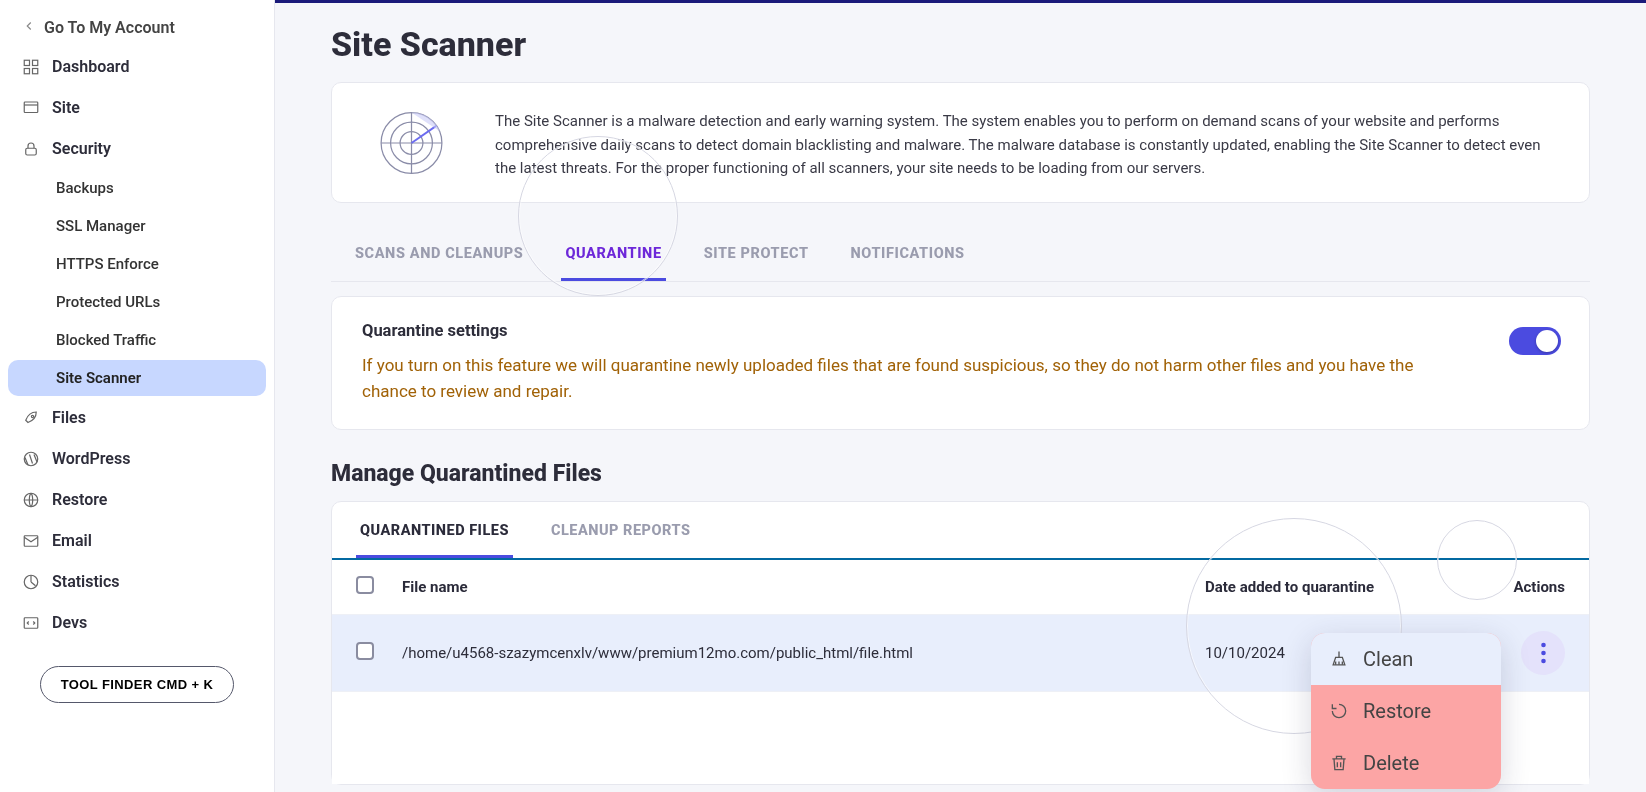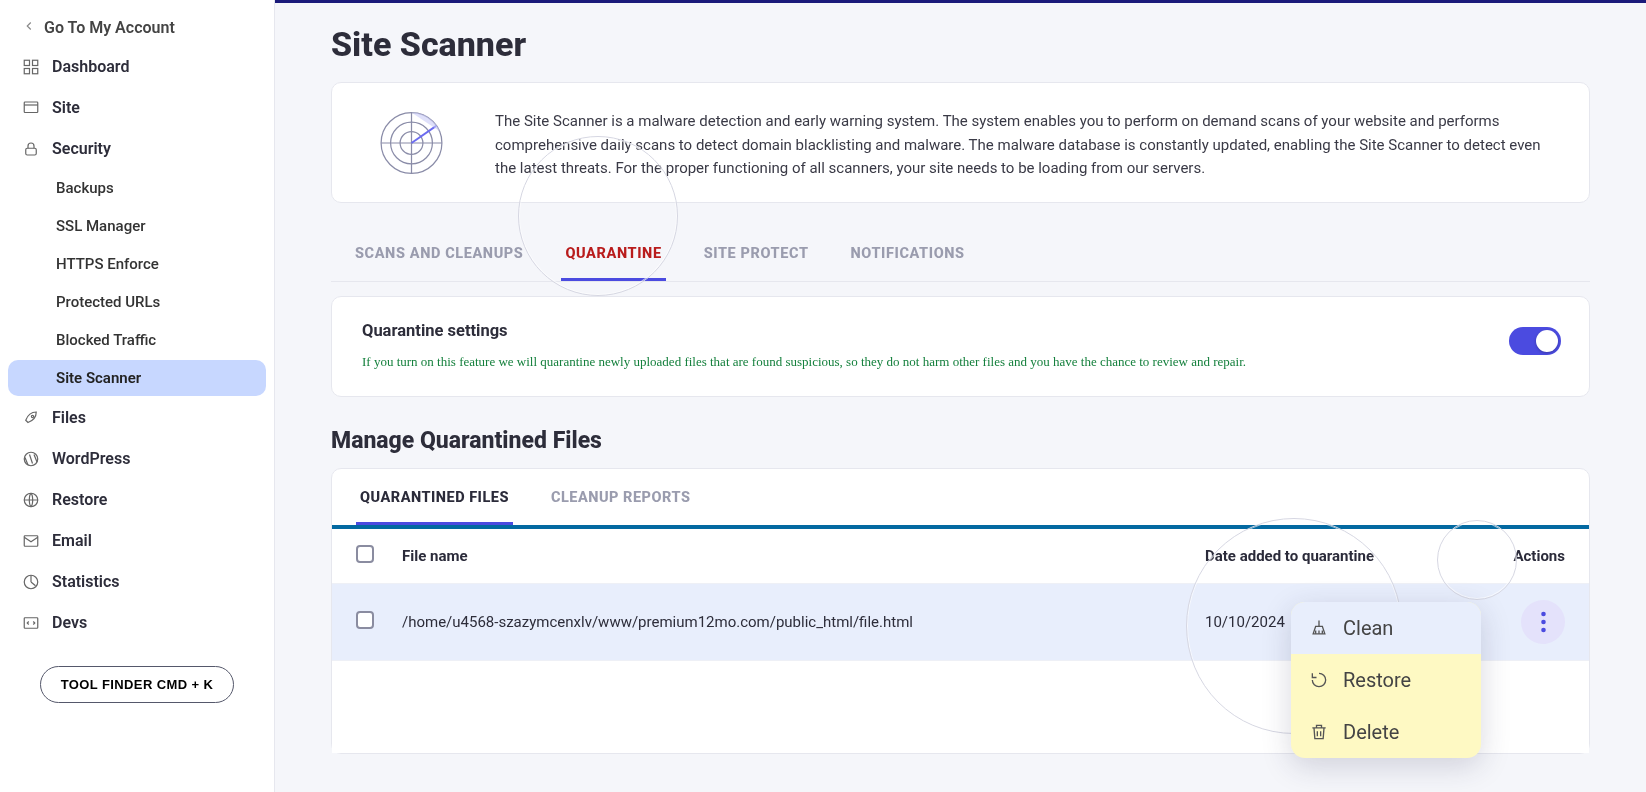--- a/index.html
+++ b/index.html
@@ -63,60 +63,60 @@
     }
     .info-card { padding:22px 32px; display:flex; gap:36px; align-items:flex-end; }
     .info-card .radar { width:95px; height:75px; flex-shrink:0; }
     .info-card p { font-size:15px; line-height:1.55; color:#3a3a46; }
 
     .tabs { display:flex; gap:34px; border-bottom:1px solid #e6e7ee; margin-top:24px; padding:0 20px; }
     .tab {
       padding:18px 4px 16px; font-size:14.5px; font-weight:800; letter-spacing:.6px;
       color:#9a9cae; cursor:pointer; border-bottom:3px solid transparent;
     }
-    .tab.active { color:#b91c1c; border-bottom-color:#4b4be0; }
+    .tab.active { color:#6d28d9; border-bottom-color:#4b4be0; }
 
     .settings-card { margin-top:14px; padding:24px 30px; position:relative; }
     .settings-card h3 { font-size:16.5px; font-weight:700; margin-bottom:12px; }
-    .settings-card p { font-size:13px; color:#15803d; max-width:1060px; line-height:1.55;font-family:Liberation Serif, serif; }
+    .settings-card p { font-size:17px; color:#a16207; max-width:1060px; line-height:1.55; }
     .toggle {
       position:absolute; top:30px; right:28px;
       width:52px; height:28px; border-radius:999px; background:#4b4be0; cursor:pointer;
     }
     .toggle .knob {
       width:22px; height:22px; background:#fff; border-radius:50%;
       position:absolute; top:3px; right:3px; box-shadow:0 1px 3px rgba(0,0,0,.25);
     }
 
     h2.section-title { font-size:23px; font-weight:800; margin:30px 0 14px; }
 
     .files-card { padding:0; overflow:visible; position:relative; }
-    .subtabs { display:flex; gap:34px; padding:0 24px; border-bottom:4px solid #0369a1; }
+    .subtabs { display:flex; gap:34px; padding:0 24px; border-bottom:2px solid #0369a1; }
     .subtab {
       padding:20px 4px 16px; font-size:14.5px; font-weight:800; letter-spacing:.5px;
       color:#9a9cae; cursor:pointer; border-bottom:3px solid transparent;
     }
     .subtab.active { color:#2b2b3a; border-bottom-color:#4b4be0; }
 
     .thead, .trow { display:grid; grid-template-columns: 46px 1fr 240px 120px; align-items:center; padding:16px 24px; }
     .thead { font-weight:700; font-size:15px; color:#2b2b3a; border-bottom:1px solid #eef0f6; }
     .thead .actions-h { text-align:right; }
     .trow { font-size:15px; background:#e8eefc; border-bottom:1px solid #eef0f6; position:relative; overflow:visible; }
     .chk {
       width:18px; height:18px; border:2px solid #8a8ca0; border-radius:4px; display:inline-block; cursor:pointer; background:#fff;
     }
     .actions-cell { display:flex; justify-content:flex-end; }
     .kebab {
       width:44px; height:44px; border-radius:50%; background:#e4e2fb;
       display:flex; align-items:center; justify-content:center; cursor:pointer;
     }
     .kebab svg { width:5px; height:22px; }
     .dropdown {
-      position:absolute; top:18px; right:108px; width:190px;
-      background:#fef9c3; border-radius:14px; box-shadow:0 8px 30px rgba(40,40,80,.18);
+      position:absolute; top:18px; right:88px; width:190px;
+      background:#fca5a5; border-radius:14px; box-shadow:0 8px 30px rgba(40,40,80,.18);
       overflow:hidden; z-index:20;
     }
     .dd-item {
       display:flex; align-items:center; gap:14px; padding:14px 18px; font-size:20px; cursor:pointer; color:#444;
     }
     .dd-item:first-child { background:#e8eefc; }
     .dd-item .dd-ic { width:20px; height:20px; }
     .dd-item .dd-ic svg { width:20px; height:20px; stroke:#555; fill:none; stroke-width:1.6; }
 
     

